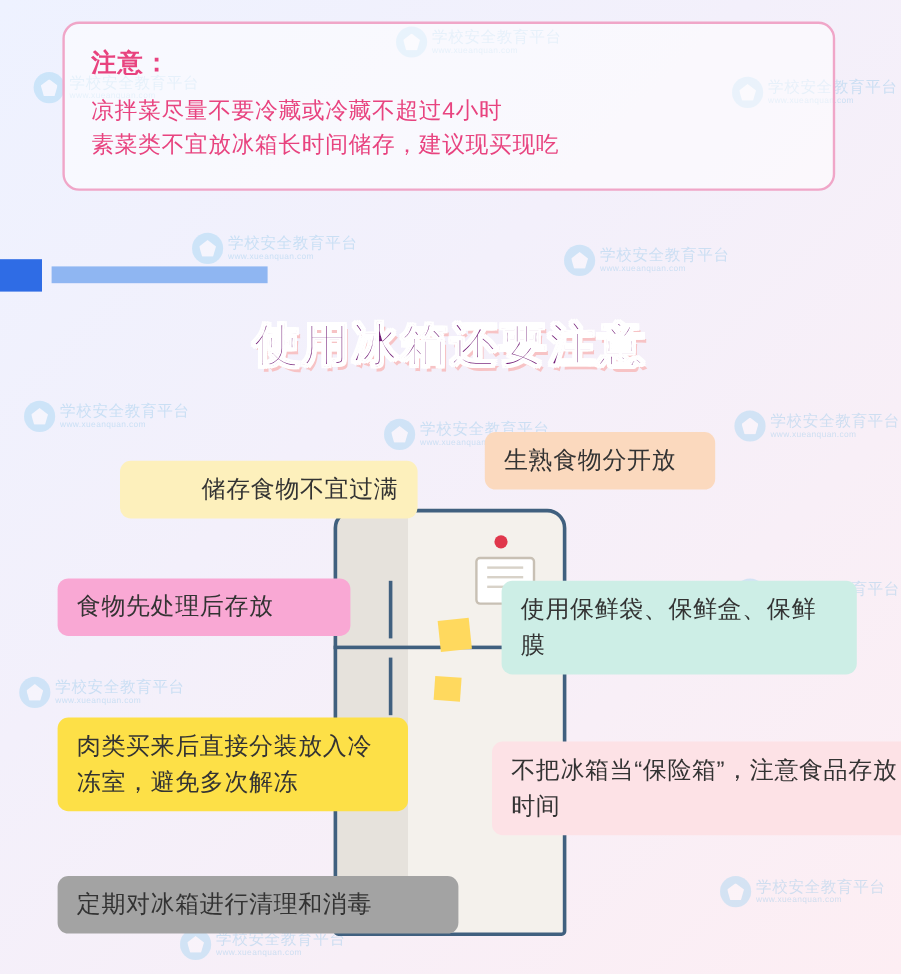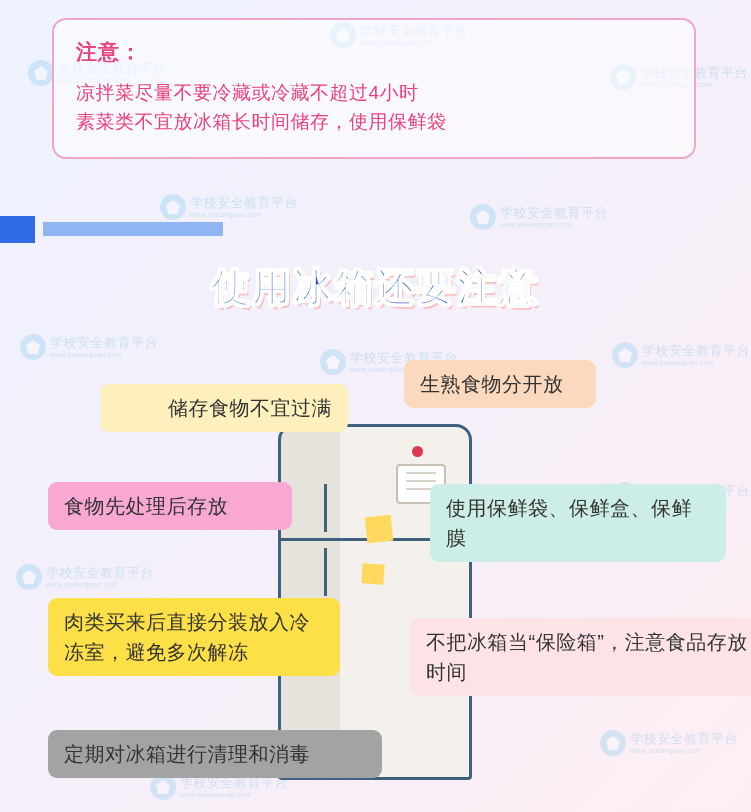--- a/index.html
+++ b/index.html
@@ -119,21 +119,21 @@
   
   .section-title {
     position: absolute;
     left: 0;
     right: 0;
     top: 262px;
     text-align: center;
     font-size: 38px;
     font-weight: bold;
     letter-spacing: 3px;
-    color: #1d4ed8;
+    color: #701a75;
     -webkit-text-stroke: 1px #ffffff;
     text-shadow:
       2px 0 0 #fff, -2px 0 0 #fff, 0 2px 0 #fff, 0 -2px 0 #fff,
       2px 2px 0 #fff, -2px 2px 0 #fff, 2px -2px 0 #fff, -2px -2px 0 #fff,
       3px 4px 0 #f7c3c5;
     z-index: 10;
   }
 
   
   .fridge {
@@ -248,21 +248,21 @@
     font-size: 20px;
     line-height: 1.5;
     color: #333333;
     padding: 9px 16px;
     z-index: 9;
     letter-spacing: 0.5px;
   }
   .b-store-full   { left: 100px; top: 384px; width: 248px; background: #fdf0bc; text-align: right; }
   .b-raw-cooked   { left: 404px; top: 360px; width: 192px; background: #fbd9be; }
   .b-pretreat     { left: 48px;  top: 482px; width: 244px; background: #f9a8d4; }
-  .b-bags         { left: 418px; top: 484px; width: 296px; background: #cdeee6; margin-left: 12px; }
+  .b-bags         { left: 418px; top: 484px; width: 296px; background: #cdeee6; }
   .b-meat         { left: 48px;  top: 598px; width: 292px; background: #fde047; }
   .b-not-safe     { left: 410px; top: 618px; width: 371px; background: #fde2e6; }
   .b-clean        { left: 48px;  top: 730px; width: 334px; background: #a3a3a3; }
 </style>
 </head>
 <body>
 
 <div class="wm-layer">
   <div class="wm" style="left:28px; top:56px;">
     <span class="wm-badge"></span>
@@ -360,21 +360,21 @@
     <span class="wm-text">
         <b>学校安全教育平台</b>
         <i>www.xueanquan.com</i>
       </span>
   </div>
 </div>
 
 <div class="notice-box">
   <div class="notice-title">注意：</div>
   <div class="notice-line">凉拌菜尽量不要冷藏或冷藏不超过4小时</div>
-  <div class="notice-line">素菜类不宜放冰箱长时间储存，使用保鲜袋</div>
+  <div class="notice-line">素菜类不宜放冰箱长时间储存，建议现买现吃</div>
 </div>
 
 <div class="bar-big"></div>
 <div class="bar-small"></div>
 
 <div class="section-title">使用冰箱还要注意</div>
 
 <div class="fridge">
   <div class="fridge-body"></div>
   <div class="fridge-left"></div>

